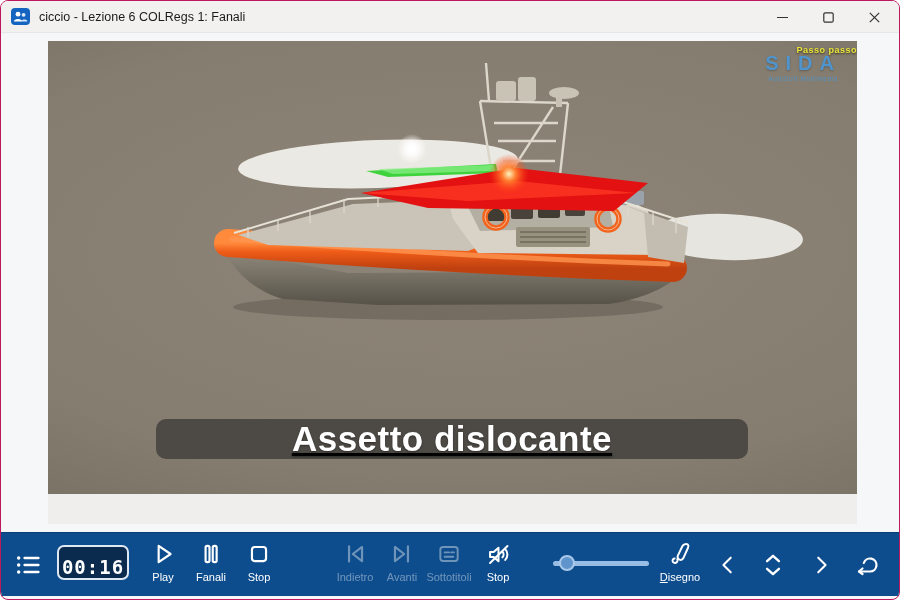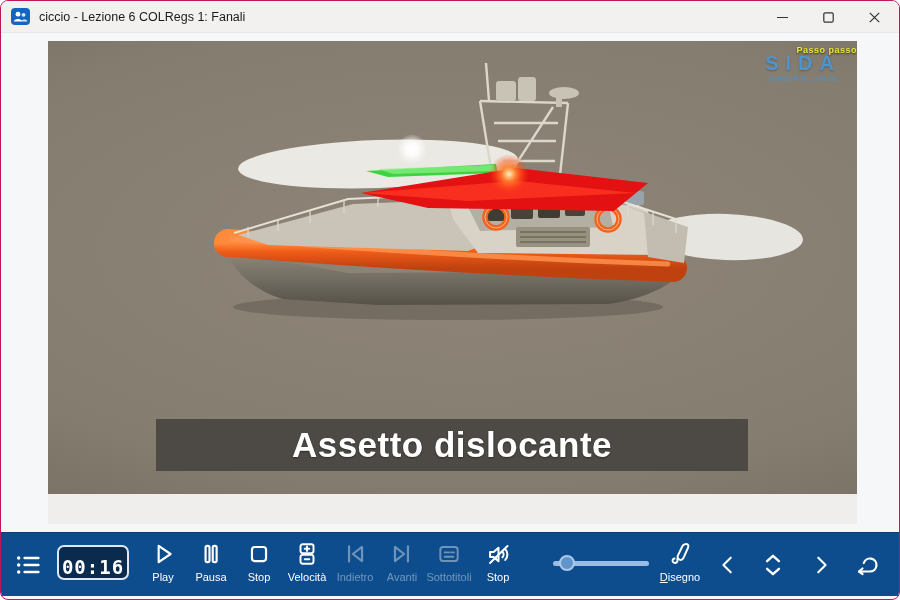--- a/index.html
+++ b/index.html
@@ -27,23 +27,23 @@
   .step-label {
     position:absolute; top:4px; left:0; width:100%; text-align:right;
     font-size:9px; font-weight:bold; color:#e9e53a; letter-spacing:.5px;
     text-shadow:0 1px 2px rgba(40,35,20,.9);
   }
   .logo { position:absolute; top:12px; right:16px; text-align:center; color:#4f94cc; }
   .logo-title { font-size:20px; font-weight:bold; letter-spacing:7px; line-height:1; text-shadow:0 1px 2px rgba(0,0,0,.25); }
   .logo-sub { font-size:6.5px; letter-spacing:.6px; margin-top:2px; opacity:.9; }
   .scene { position:absolute; inset:0; width:809px; height:453px; }
   .caption-banner {
-    position:absolute; left:108px; top:378px; width:592px; height:52px;
-    background:rgba(70,66,63,.88); border-radius:0;
-    display:flex; align-items:center; justify-content:center;
+    position:absolute; left:108px; top:378px; width:592px; height:40px;
+    background:rgba(70,66,63,.88); border-radius:10px;
+    display:flex; align-items:center; justify-content:center;text-decoration:underline;
   }
   .caption-banner span {
     color:#fff; font-size:35px; font-weight:bold; letter-spacing:.5px;
     font-family:"Liberation Sans", sans-serif; text-shadow:0 1px 2px rgba(0,0,0,.4);
   }
   
   .controlbar {
     position:absolute; left:0; right:0; bottom:3px; height:64px; background:#0e4d8d;
     border-top:1px solid #0b3e72;
   }
@@ -232,43 +232,32 @@
       <span class="lbl">Play</span>
     </div>
 
     <div class="cb-item btn" style="left:181px">
       <span class="ic">
         <svg width="26" height="26" viewBox="0 0 24 24" fill="none" stroke="currentColor" stroke-width="2">
             <rect x="7" y="4.5" width="3.6" height="15" rx="1.5"></rect>
             <rect x="13.6" y="4.5" width="3.6" height="15" rx="1.5"></rect>
           </svg>
       </span>
-      <span class="lbl">Pausa</span>
+      <span class="lbl">Fanali</span>
     </div>
 
     <div class="cb-item btn" style="left:229px">
       <span class="ic">
         <svg width="26" height="26" viewBox="0 0 24 24" fill="none" stroke="currentColor" stroke-width="2">
             <rect x="5.5" y="5.5" width="13" height="13" rx="2.5"></rect>
           </svg>
       </span>
       <span class="lbl">Stop</span>
     </div>
 
-    <div class="cb-item btn" style="left:277px">
-      <span class="ic">
-        <svg width="26" height="26" viewBox="0 0 24 24" fill="none" stroke="currentColor" stroke-width="1.8" stroke-linecap="round">
-          <rect x="6" y="3" width="12" height="8.2" rx="2"></rect>
-            <path d="M12 5 v4.2 M9.9 7.1 h4.2"></path>
-          <rect x="6" y="12.8" width="12" height="8.2" rx="2"></rect>
-            <path d="M9.9 16.9 h4.2"></path>
-        </svg>
-      </span>
-      <span class="lbl">Velocità</span>
-    </div>
 
     <div class="cb-item btn disabled" style="left:325px">
       <span class="ic">
         <svg width="26" height="26" viewBox="0 0 24 24" fill="none" stroke="currentColor" stroke-width="2" stroke-linejoin="round" stroke-linecap="round">
             <line x1="6.5" y1="5" x2="6.5" y2="19"></line>
             <path d="M18.5 5.5 L10 12 L18.5 18.5 Z"></path>
           </svg>
       </span>
       <span class="lbl">Indietro</span>
     </div>

